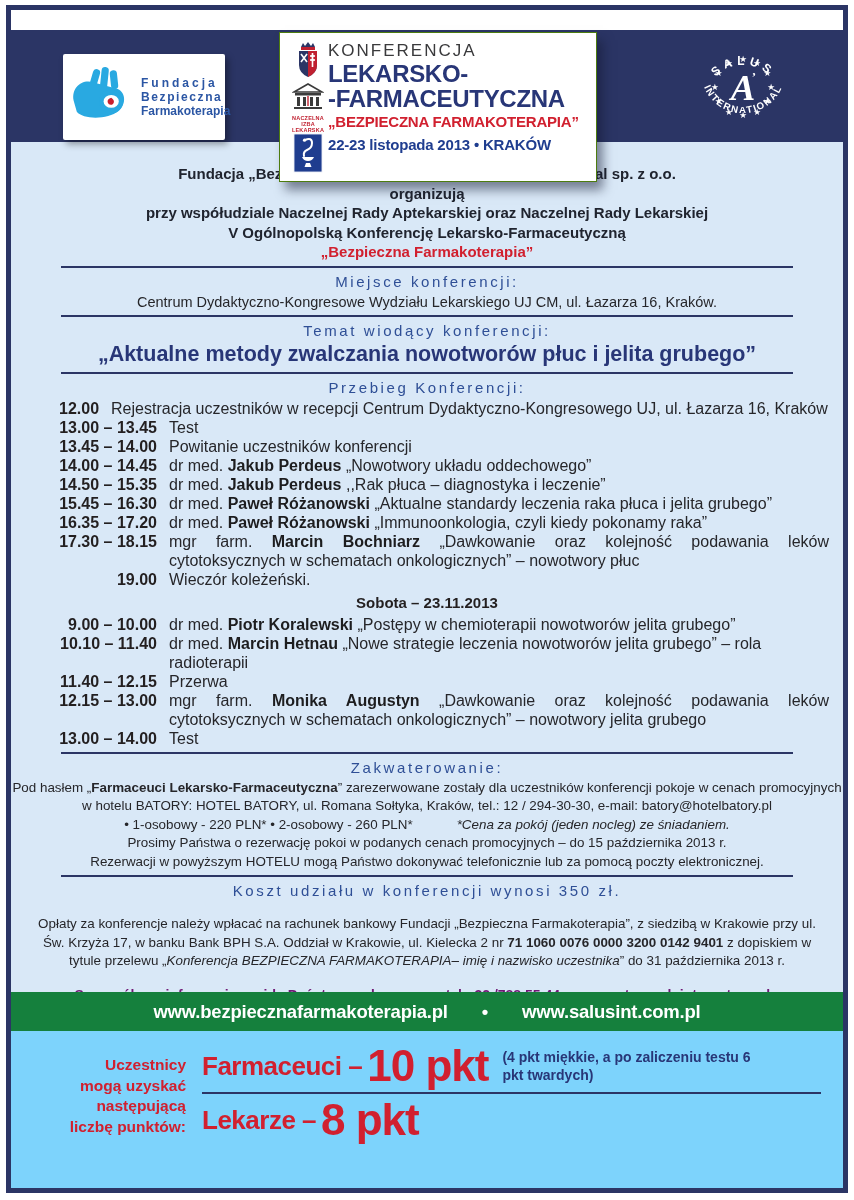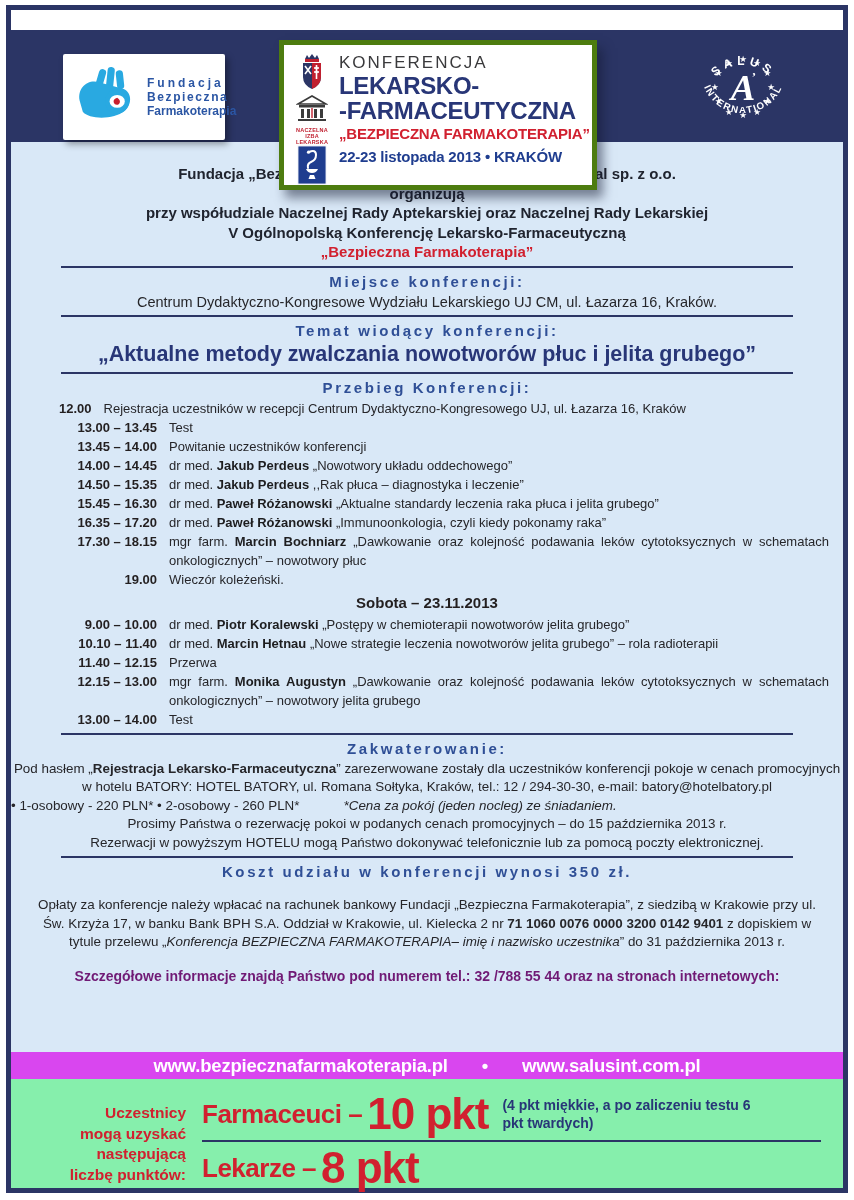--- a/index.html
+++ b/index.html
@@ -14,77 +14,77 @@
     border:5px solid #2b3565; background:#fff;
     display:flex; flex-direction:column;
   }
   .strip-top { height:20px; background:#fff; }
   .band { height:112px; background:#2b3565; position:relative; }
 
   
   .found-box {
     position:absolute; left:52px; top:24px; width:162px; height:86px;
     background:#fff; border-radius:2px; box-shadow:3px 4px 7px rgba(0,0,0,.38);
-    display:flex; align-items:center; padding:4px 11px; gap:1px;
+    display:flex; align-items:center; padding:4px 5px; gap:1px;
   }
   .found-text { display:flex; flex-direction:column; line-height:14px; }
   .f-line { color:#2b56a4; font-weight:bold; font-size:12px; }
   .f-0 { letter-spacing:3px; }
   .f-1 { letter-spacing:1.6px; }
   .f-2 { letter-spacing:0; }
 
   
   .header-box {
-    position:absolute; left:268px; top:10px; width:318px; height:150px;
-    background:#fff; border:5px solid #4d7c0f; z-index:6;
+    position:absolute; left:268px; top:2px; width:318px; height:150px;
+    background:#fff; border:1px solid #4d7c0f; z-index:6;
     box-shadow:6px 8px 10px rgba(20,25,50,.5);
-    display:flex; padding:7px 8px 5px 8px; gap:7px;
+    display:flex; padding:7px 8px 5px 8px; gap:0;
   }
   .hb-emblems { width:40px; display:flex; flex-direction:column; align-items:center; justify-content:space-between; padding:1px 0; }
   .emblem-caption { font-size:5.5px; color:#c02030; text-align:center; line-height:6px; font-weight:bold; letter-spacing:.2px; }
   .hb-text { flex:1; min-width:0; }
   .hb-kicker { font-size:17px; letter-spacing:2px; color:#3a3a3c; margin-top:1px; }
   .hb-t1, .hb-t2 { font-size:24px; font-weight:bold; color:#283677; line-height:25px; letter-spacing:-0.3px; }
   .hb-sub { font-size:15px; color:#d1202f; font-weight:bold; margin-top:2px; letter-spacing:-0.2px; white-space:nowrap; }
   .hb-date { font-size:15px; font-weight:bold; color:#1f3d8f; margin-top:6px; letter-spacing:-0.2px; white-space:nowrap; }
 
   
   .salus { position:absolute; right:46px; top:1px; width:108px; height:108px; }
 
   
   .content { flex:1; background:#d9e8f7; padding-top:22px; overflow:hidden; }
   .intro-line { font-size:15px; font-weight:bold; color:#20242f; text-align:center; line-height:19.5px; }
   .intro-high { font-size:15px; font-weight:bold; color:#d1202f; text-align:center; line-height:19.5px; }
   .rule { border:none; border-top:2px solid #2b3565; margin:4px 50px; }
-  .sec-head { font-size:15px; font-weight:bold; letter-spacing:2.6px; color:#2f4f96; text-align:center; margin:4px 12px 2px; line-height:19px; }
+  .sec-head { font-size:15px; font-weight:normal; letter-spacing:2.6px; color:#2f4f96; text-align:center; margin:4px 12px 2px; line-height:19px; }
   .venue-text { font-size:14.5px; text-align:center; line-height:18px; }
   .theme-title { font-size:21.5px; font-weight:bold; color:#283677; text-align:center; margin:2px 0 5px; line-height:25px; }
   .day-title { font-size:15px; font-weight:bold; color:#231f20; text-align:center; margin:4px 0 3px; line-height:19px; }
   .rows { margin:0 14px 0 48px; }
-  .s-row { display:flex; font-size:13px; line-height:19px; color:#26262a; }
+  .s-row { display:flex; font-size:16px; line-height:19px; color:#26262a; }
   .s-time { font-weight:bold; min-width:98px; text-align:right; white-space:nowrap; color:#231f20; }
   .s-row.inline .s-time { min-width:0; text-align:left; }
   .s-text { margin-left:12px; flex:1; }
   .s-row.justify .s-text { text-align:justify; }
   .s-speaker { font-weight:bold; color:#1d1d1f; }
 
   .acc-line { font-size:13.4px; text-align:center; line-height:18.5px; }
   .acc-bold { font-weight:bold; }
-  .acc-prices { display:flex; gap:44px; font-size:13.4px; line-height:18.5px; }
+  .acc-prices { display:flex; justify-content:center; gap:44px; font-size:13.4px; line-height:18.5px; }
   .acc-price-note { font-style:italic; }
 
   .cost-para { font-size:13.4px; text-align:center; line-height:18.5px; max-width:786px; margin:15px auto; }
   .bank-acct { font-weight:bold; }
   .transfer-title { font-style:italic; }
   .info-line { font-size:14px; font-weight:bold; color:#701a75; text-align:center; margin-top:8px; line-height:18px; }
 
-  .webband { height:27px; background:#d946ef; display:flex; align-items:center; justify-content:center; gap:34px; }
+  .webband { height:39px; background:#15803d; display:flex; align-items:center; justify-content:center; gap:34px; }
   .webband span { color:#fff; font-weight:bold; font-size:18.5px; letter-spacing:-0.2px; }
 
-  .points { height:109px; background:#86efac; display:flex; padding:8px 22px 12px 0; }
+  .points { height:157px; background:#7dd3fc; display:flex; padding:8px 22px 12px 0; }
   .pts-label { width:175px; text-align:right; color:#d1202f; font-weight:bold; font-size:15.5px; line-height:20.5px; padding-top:16px; }
   .pts-main { flex:1; padding-left:16px; padding-top:2px; }
   .pts-row { display:flex; align-items:center; min-height:50px; }
   .pts-group { font-size:26px; font-weight:bold; color:#d1202f; letter-spacing:-0.5px; white-space:nowrap; }
   .pts-value { font-size:44px; font-weight:bold; color:#d1202f; letter-spacing:-1px; margin-left:5px; white-space:nowrap; }
   .pts-note { width:268px; margin-left:14px; font-size:14px; font-weight:bold; color:#283677; line-height:18px; }
   .pts-div { border:none; border-top:2.5px solid #2b3565; margin:1px 0; }
 </style>
 </head>
 <body>
@@ -295,21 +295,21 @@
     <span class="s-time">13.00 – 14.00</span>
     <span class="s-text"><span class="s-pre">Test</span><span class="s-speaker"></span><span class="s-rest"></span></span>
   </div>
 </div>
   </div>
 </div>
 
     <hr class="rule">
 
     <div class="sec-head">Zakwaterowanie:</div>
-    <div class="acc-line"><span>Pod hasłem „</span><span class="acc-bold">Rejestracja Lekarsko-Farmaceutyczna</span><span>” zarezerwowane zostały dla uczestników konferencji pokoje w cenach promocyjnych</span></div>
+    <div class="acc-line"><span>Pod hasłem „</span><span class="acc-bold">Farmaceuci Lekarsko-Farmaceutyczna</span><span>” zarezerwowane zostały dla uczestników konferencji pokoje w cenach promocyjnych</span></div>
     <div class="acc-line">w  hotelu BATORY:  HOTEL BATORY, ul. Romana Sołtyka, Kraków, tel.: 12 / 294-30-30, e-mail: batory@hotelbatory.pl</div>
     <div class="acc-prices">
       <span>• 1-osobowy - 220 PLN* • 2-osobowy - 260 PLN*</span>
       <span class="acc-price-note">*Cena za pokój (jeden nocleg) ze śniadaniem.</span>
     </div>
     <div class="acc-line">Prosimy Państwa o rezerwację pokoi w podanych cenach promocyjnych – do 15 października 2013 r.</div>
     <div class="acc-line">Rezerwacji w powyższym HOTELU mogą Państwo dokonywać telefonicznie lub za pomocą poczty elektronicznej.</div>
 
     <hr class="rule">
 

